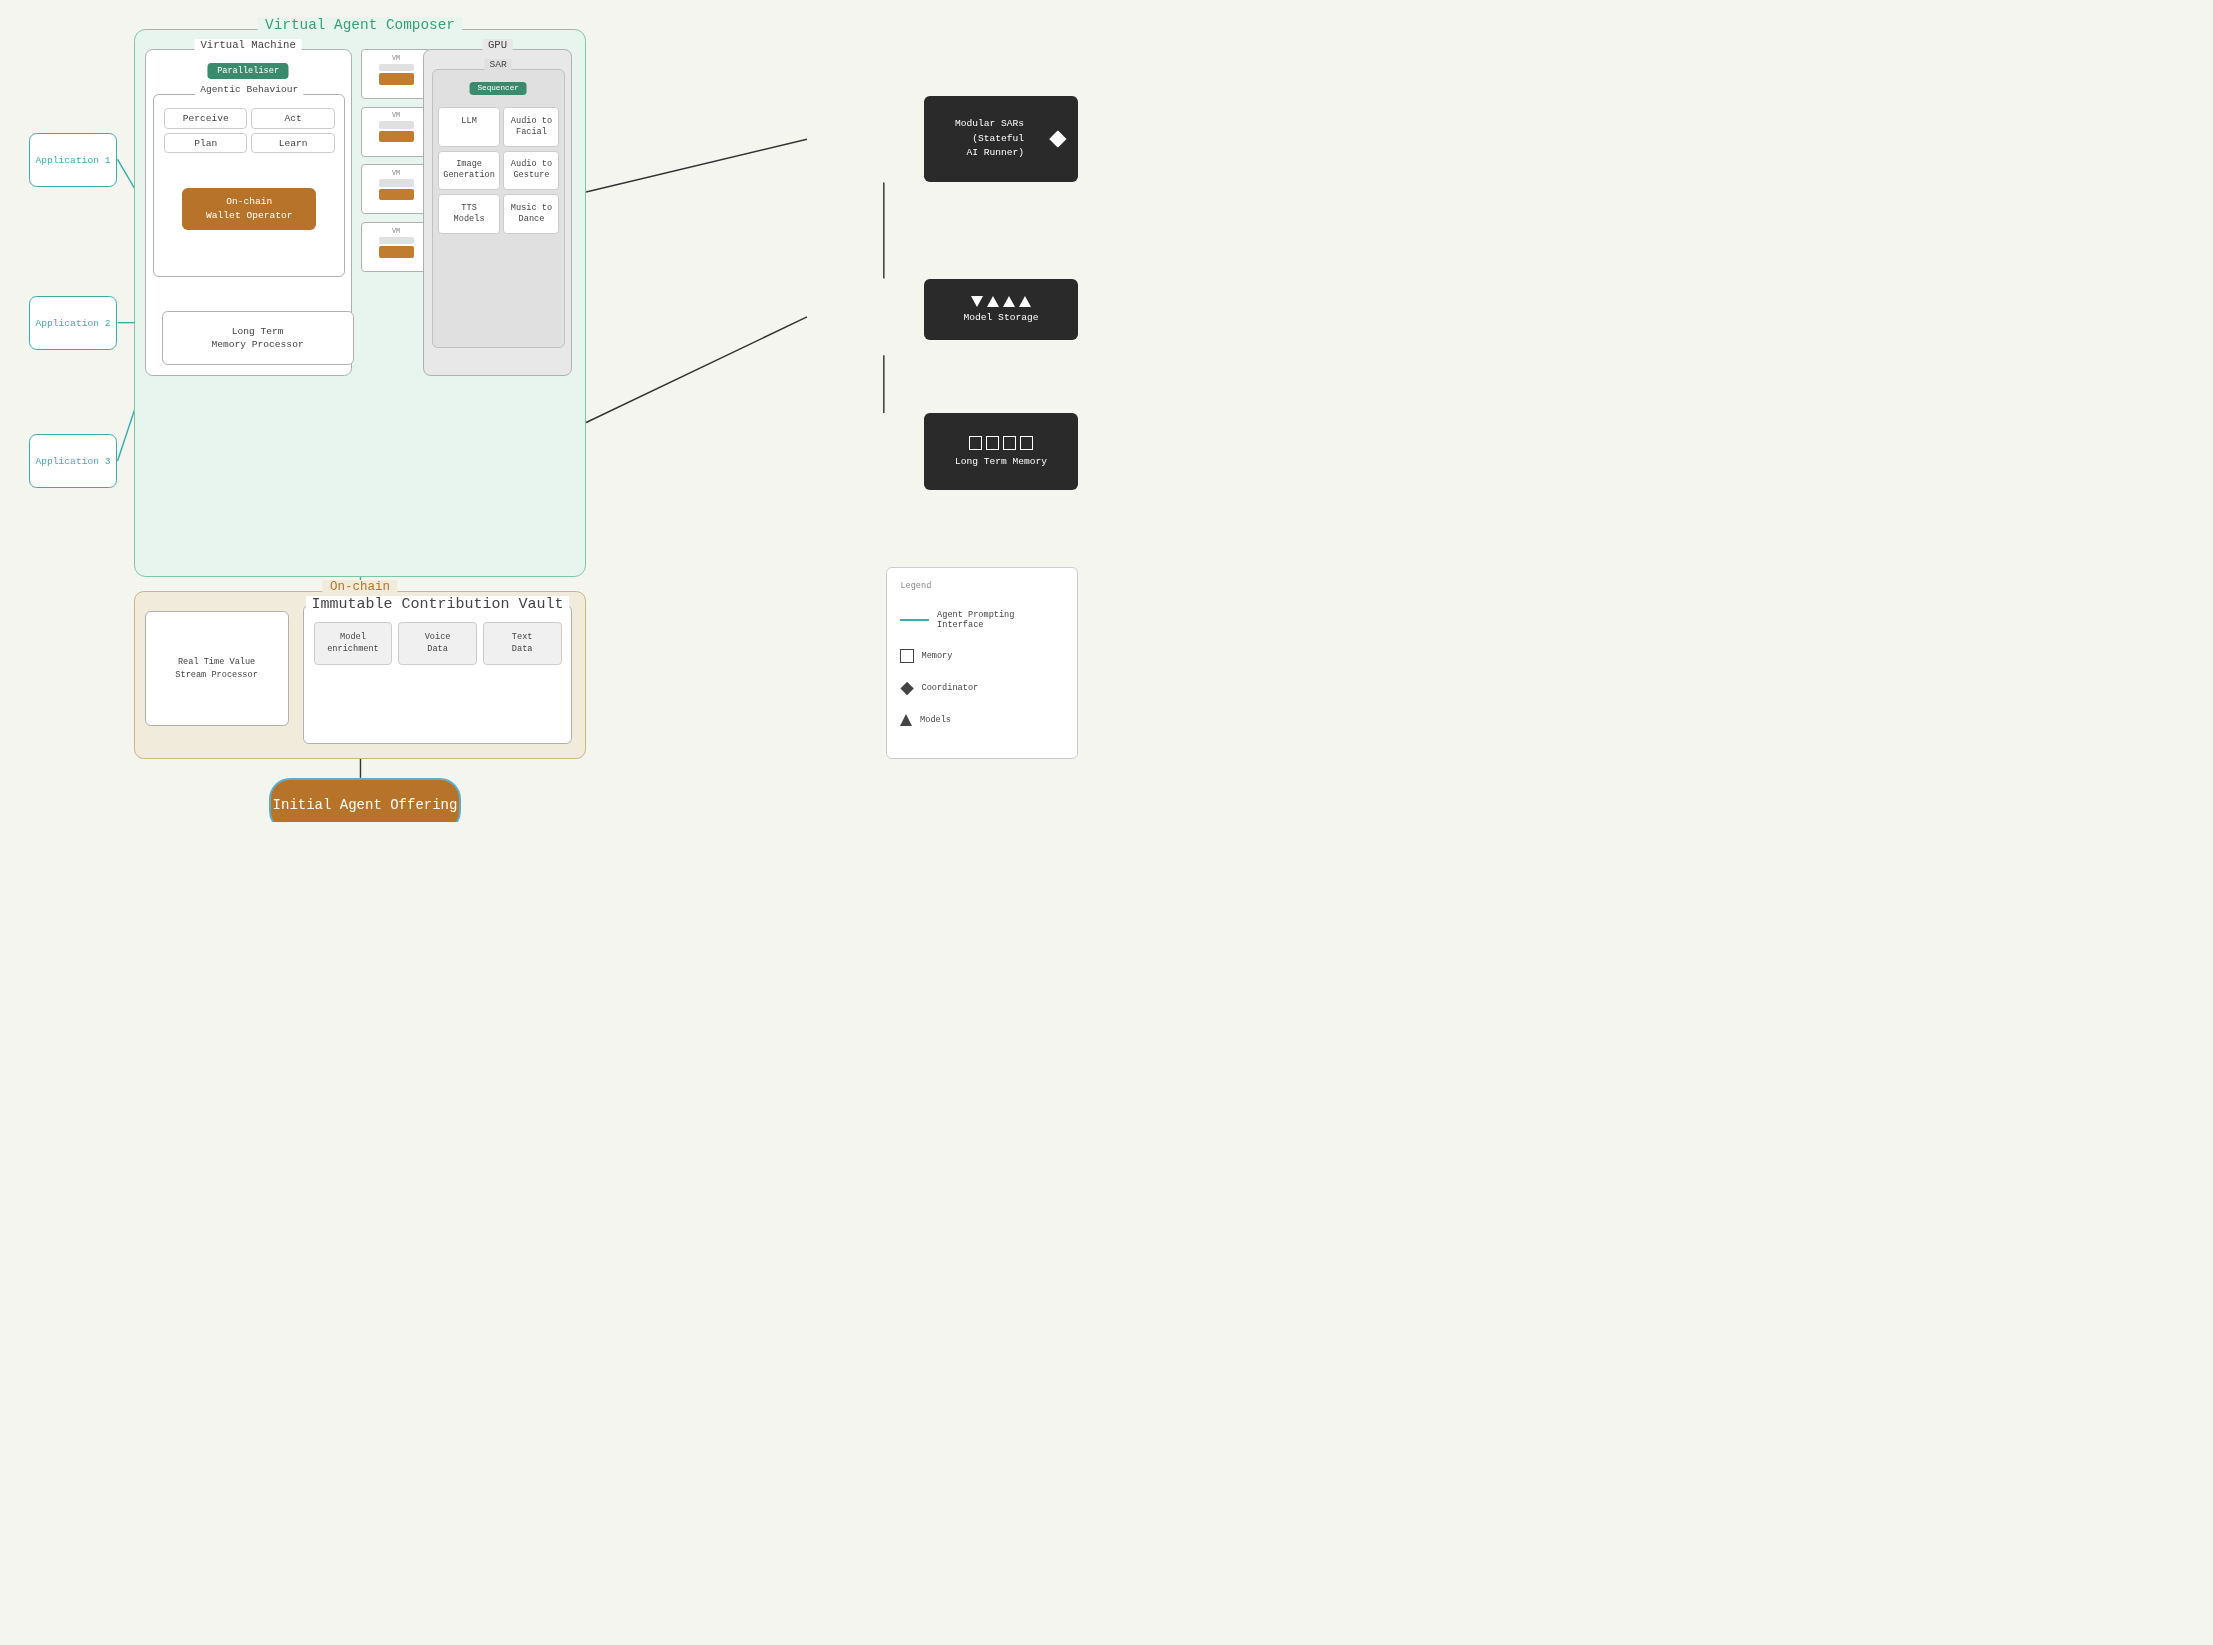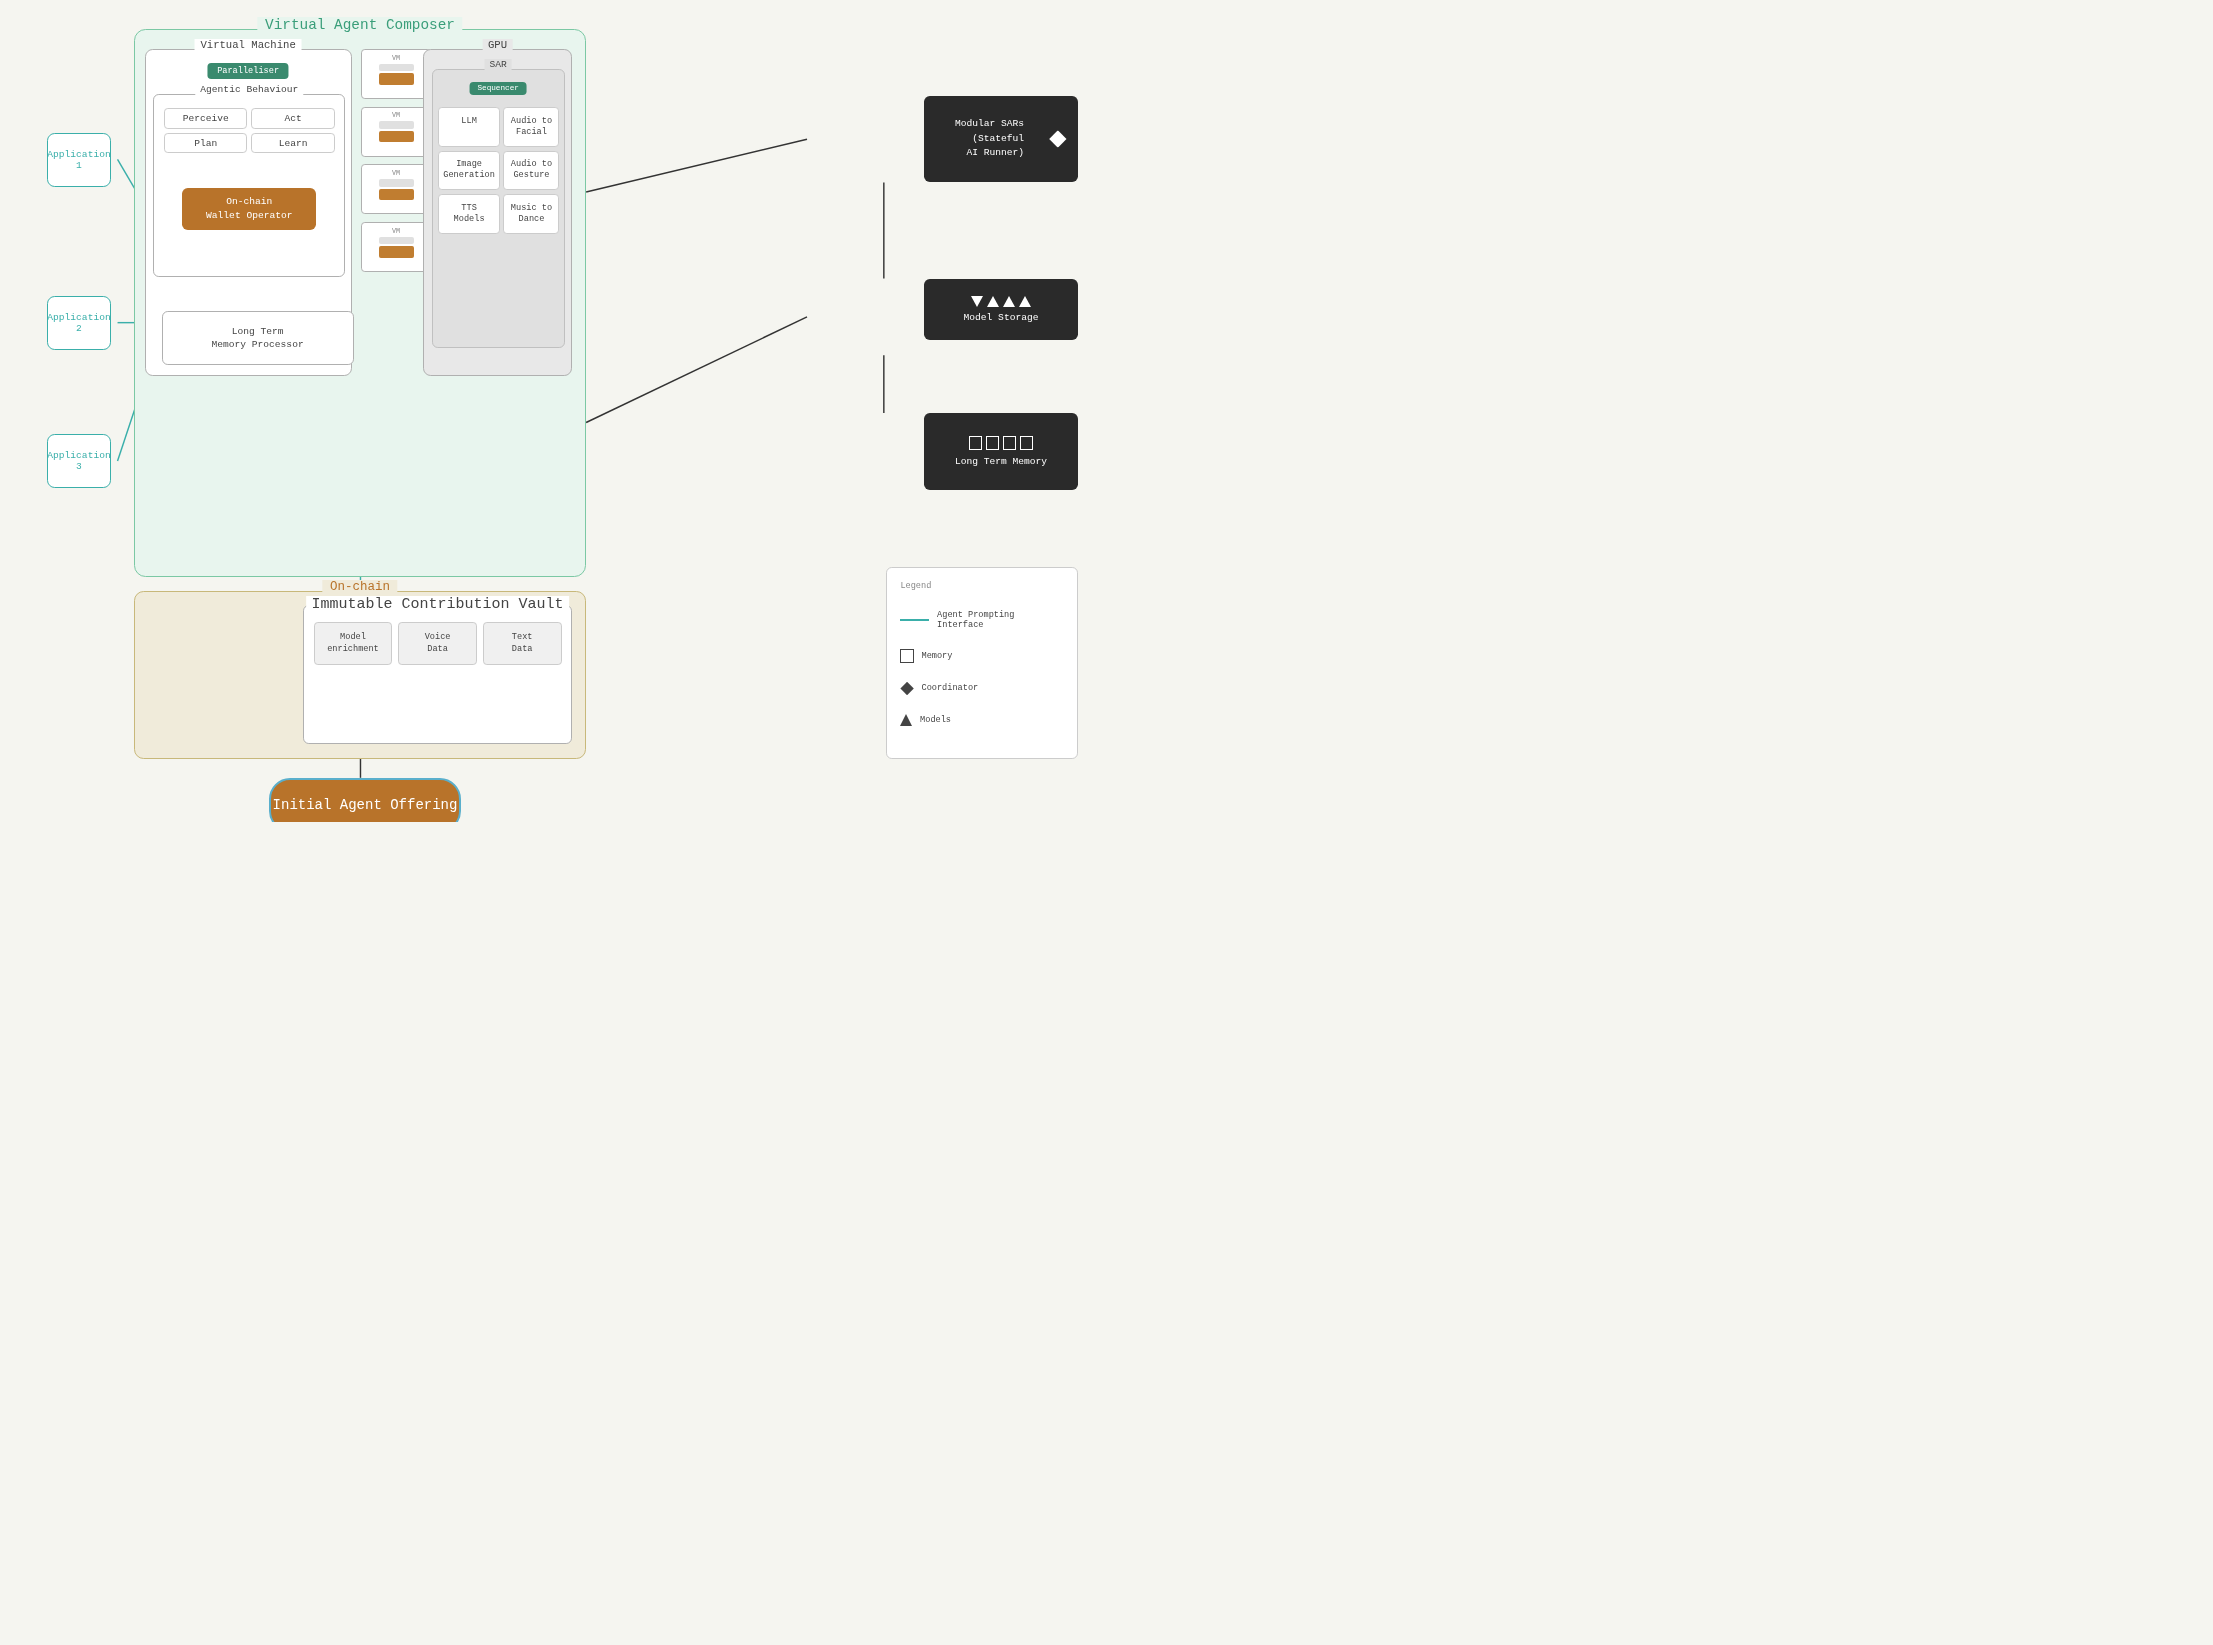--- a/index.html
+++ b/index.html
@@ -384,22 +384,22 @@
     .iao-text {
       color: white;
       font-size: 14px;
       font-family: 'Courier New', Courier, monospace;
       text-align: center;
     }
 
     
     .app-box {
       position: absolute;
-      left: 47px;
-      width: 64px;
+      left: 29px;
+      width: 88px;
       height: 54px;
       border: 1.9px solid #3aafaa;
       border-radius: 7.7px;
       background: white;
       display: flex;
       align-items: center;
       justify-content: center;
     }
     .app-box-text {
       color: #3aafaa;
@@ -655,20 +655,23 @@
           <div class="sar-cell">TTS<br>Models</div>
           <div class="sar-cell">Music to<br>Dance</div>
         </div>
       </div>
     </div>
   </div>
 
   <div class="onchain-section">
     <span class="onchain-section-title">On-chain</span>
 
+    <div class="rtvsp-box">
+      <span class="rtvsp-text">Real Time Value<br>Stream Processor</span>
+    </div>
 
     <div class="icv-box">
       <span class="icv-title">Immutable Contribution Vault</span>
       <div class="icv-grid">
         <div class="icv-cell">Model<br>enrichment</div>
         <div class="icv-cell">Voice<br>Data</div>
         <div class="icv-cell">Text<br>Data</div>
       </div>
     </div>
   </div>

